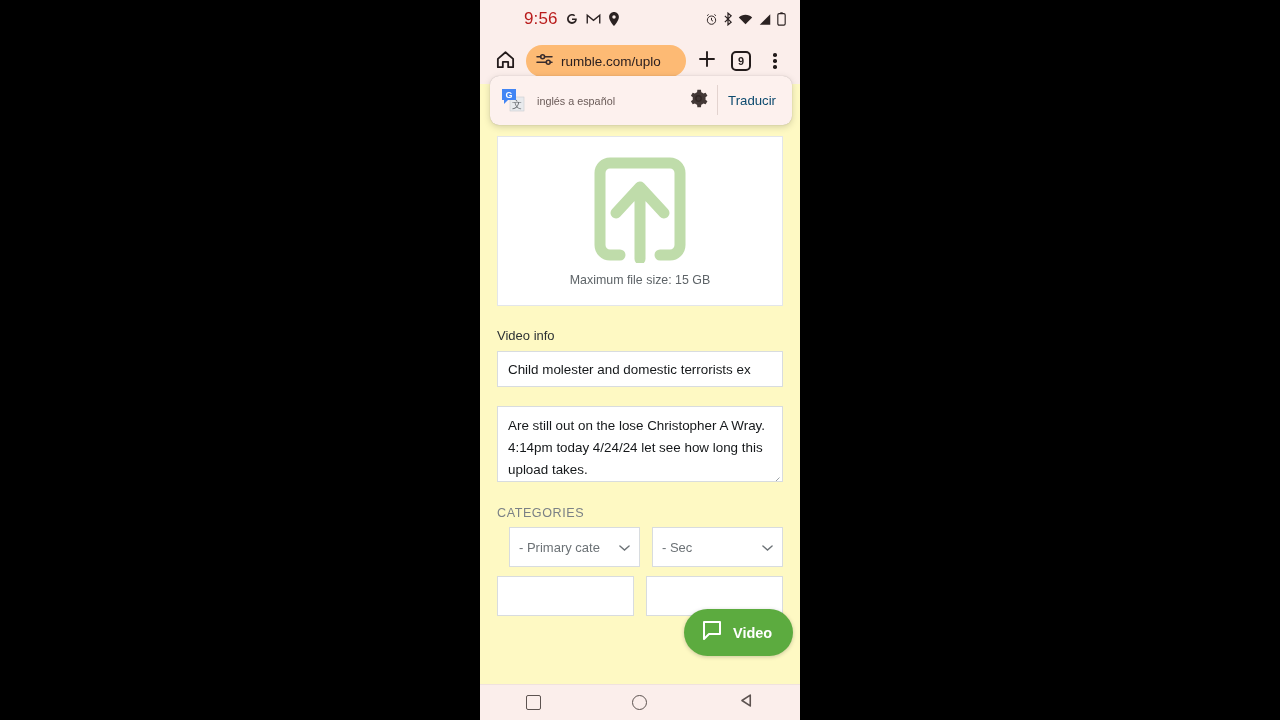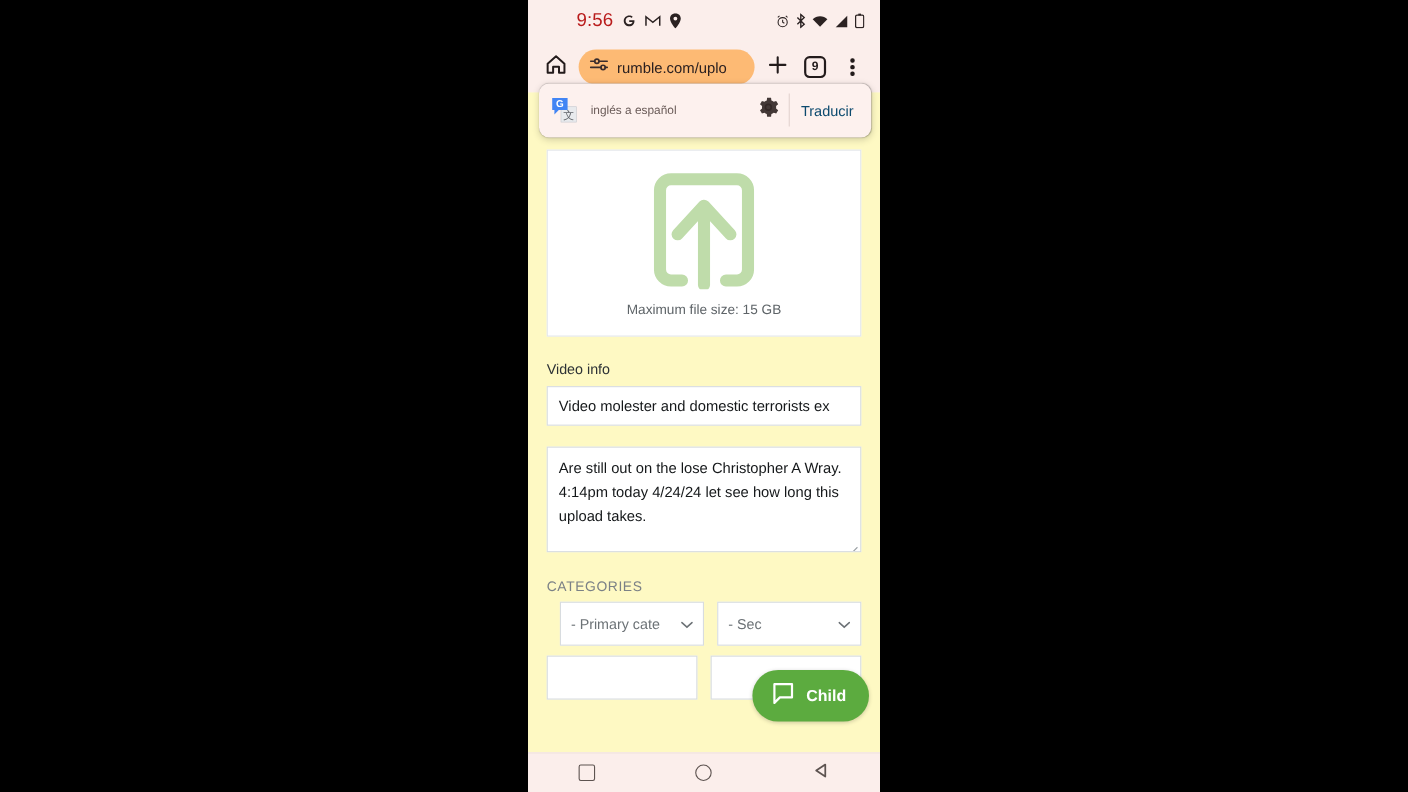--- a/index.html
+++ b/index.html
@@ -105,21 +105,21 @@
   .field {
     margin: 0 17px;
     background: #fff;
     border: 1px solid #d8dcdf;
     padding: 9px 10px;
     font-size: 13.4px; color: #15181a;
     white-space: nowrap; overflow: hidden;
   }
   .field.title-field { height: 36px; display:flex; align-items:center; padding:0 10px; }
   .field.desc-field {
-    margin-top: 19px; height: 96px; white-space: normal;
+    margin-top: 19px; height: 76px; white-space: normal;
     line-height: 22px; position: relative; padding: 8px 10px;
   }
   .resize-grip {
     position: absolute; right: 2px; bottom: 2px;
     width: 9px; height: 9px;
   }
 
   .cat-label {
     margin: 24px 17px 7px 17px;
     font-size: 12.6px; letter-spacing: .55px; color: #7b8186;
@@ -271,21 +271,21 @@
             <path fill="none" stroke="#bfdcaa" stroke-width="11" stroke-linecap="round" stroke-linejoin="round" d="M26 100H16a10 10 0 0 1-10-10V18A10 10 0 0 1 16 8h60a10 10 0 0 1 10 10v72a10 10 0 0 1-10 10H66"></path>
             <path fill="none" stroke="#bfdcaa" stroke-width="11" stroke-linecap="round" stroke-linejoin="round" d="M46 104V34M22 58 46 32l24 26"></path>
           </svg>
         </span>
         <div class="upload-caption">Maximum file size: 15 GB</div>
       </div>
 
       <div class="section-head">Video info</div>
 
       <div class="field title-field">
-        <span>Video molester and domestic terrorists ex</span>
+        <span>Child molester and domestic terrorists ex</span>
       </div>
 
       <div class="field desc-field">
         <span>Are still out on the lose Christopher A Wray. 4:14pm today 4/24/24 let see how long this upload takes.</span>
         <span class="resize-grip">
           <svg width="9" height="9" viewBox="0 0 9 9">
               <path stroke="#9aa0a4" stroke-width="1" d="M8.5 1.5 1.5 8.5M8.5 5.5 5.5 8.5"></path>
             </svg>
         </span>
       </div>
@@ -314,21 +314,21 @@
         <div class="thumb-card"></div>
         <div class="thumb-card"></div>
       </div>
 
       <div class="help-fab">
         <span>
           <svg width="22" height="21" viewBox="0 0 22 21">
             <path fill="none" stroke="#ffffff" stroke-width="2" stroke-linejoin="round" d="M3 2h16v12H8l-5 5V2z"></path>
           </svg>
         </span>
-        <span class="help-label">Child</span>
+        <span class="help-label">Video</span>
       </div>
     </div>
 
     <div class="translate-pop">
       <span class="tr-icon">
         <svg width="24" height="24" viewBox="0 0 24 24">
           <rect x="9" y="9" width="14" height="14" fill="#e8eaed" stroke="#c9ccd1" stroke-width="0.6"></rect>
           <text x="16" y="20" font-size="10" fill="#5f6368" text-anchor="middle" font-family="DejaVu Sans, sans-serif">文</text>
           <path fill="#4285f4" d="M1 1h14v11H7l-4 4v-4H1z"></path>
           <text x="8" y="9.6" font-size="9" font-weight="bold" fill="#ffffff" text-anchor="middle" font-family="Liberation Sans, sans-serif">G</text>

